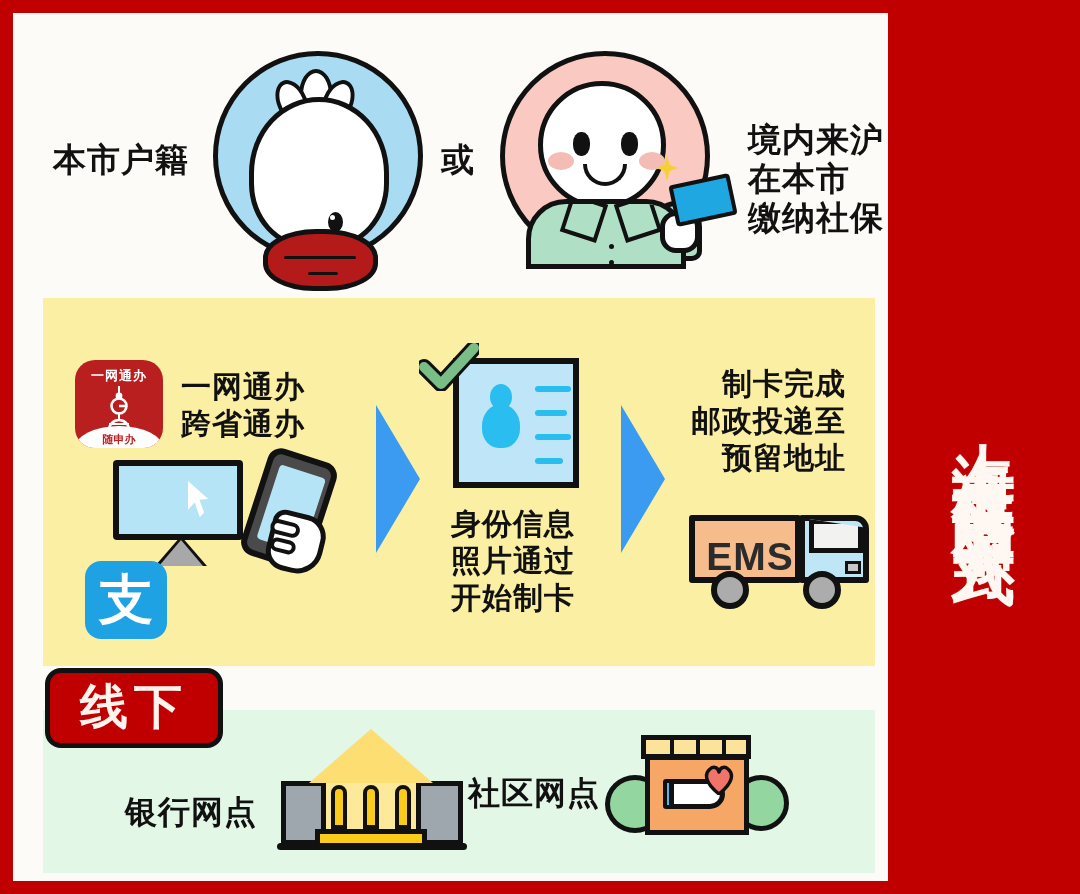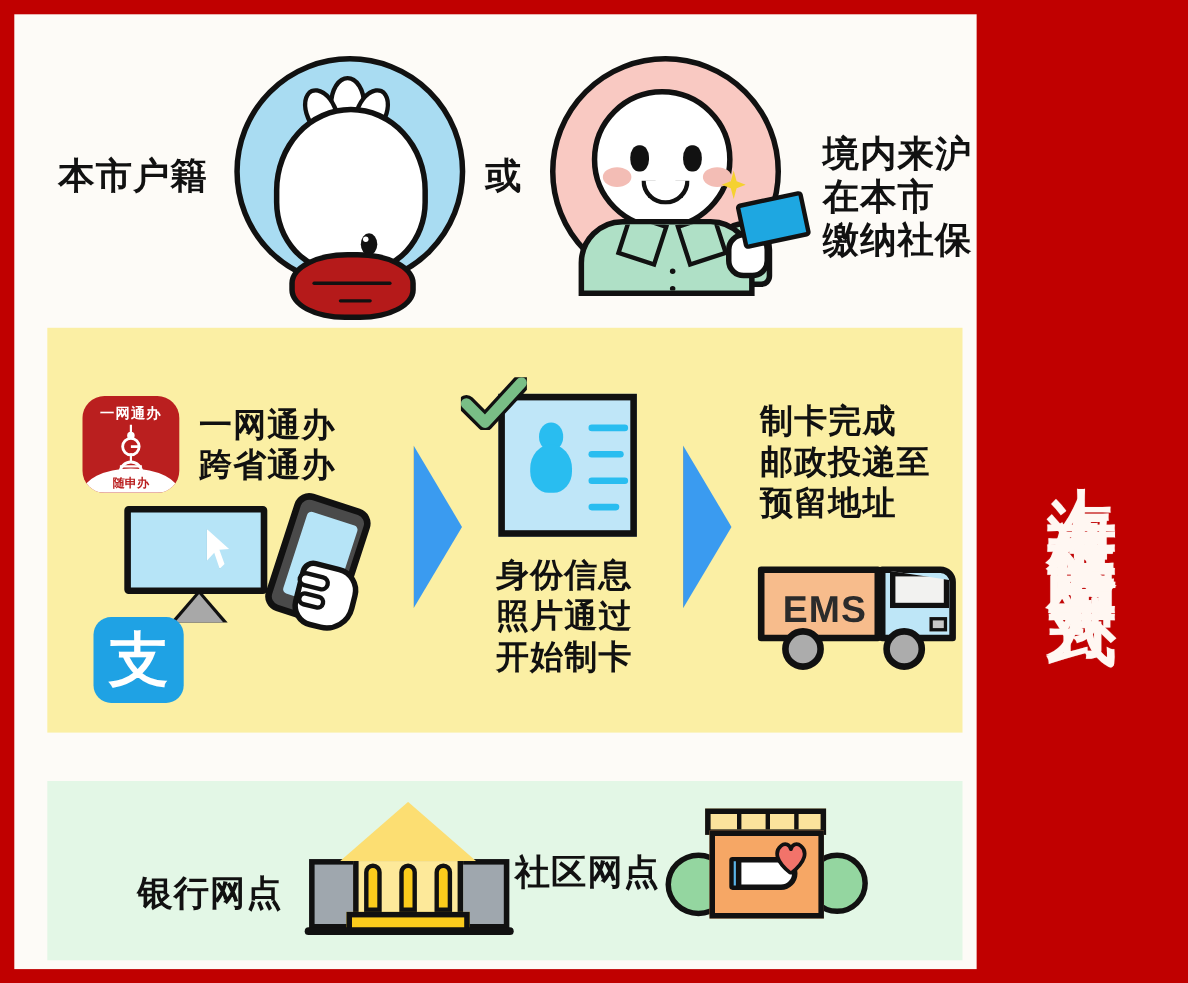--- a/index.html
+++ b/index.html
@@ -147,21 +147,21 @@
   #badge-offline{ left:45px; top:668px; z-index:6; }
 
   .flow-text{
     position:absolute; font-size:30px; font-weight:bold; color:#111;
     line-height:1.24; white-space:pre-line; letter-spacing:1px;
     font-family:"DejaVu Sans","Liberation Sans",sans-serif;
   }
   #txt-ywtb { left:168px; top:355px; }
   #txt-alipay{ left:160px; top:558px; }
   #txt-idinfo{ left:438px; top:492px; }
-  #txt-ems   { left:678px; top:352px; text-align:left; }
+  #txt-ems   { left:678px; top:352px; text-align:right; }
 
   
   #icon-ywtb{
     position:absolute; left:62px; top:347px; width:88px; height:88px;
     background:#BA1F1F; border-radius:20px; overflow:hidden;
   }
   #ywtb-top{
     position:absolute; top:7px; left:0; width:100%; text-align:center;
     color:#fff; font-size:13px; font-weight:bold; letter-spacing:1px;
     font-family:"DejaVu Sans","Liberation Sans",sans-serif;
@@ -278,21 +278,21 @@
     position:absolute; left:156px; top:56px; width:16px; height:13px;
     background:#C7C7C7; border:3px solid #111;
   }
   .wheel{
     position:absolute; top:66px; width:38px; height:38px; border-radius:50%;
     background:#ACACAC; border:6px solid #111;
   }
   #wheel-1{ left:22px; } #wheel-2{ left:114px; }
   #ems-label{
     position:absolute; left:14px; top:30px; width:94px; text-align:center;
-    font-size:34px; font-weight:bold; color:#2B2B2B; letter-spacing:1px;
+    font-size:39px; font-weight:bold; color:#2B2B2B; letter-spacing:1px;
     font-family:"Liberation Sans","DejaVu Sans",sans-serif;
   }
 
   
   #offline{
     position:absolute; left:30px; top:697px; width:832px; height:163px;
     background:#E3F7E6;
   }
   .site-label{
     position:absolute; font-size:32px; font-weight:bold; color:#111;
@@ -514,18 +514,19 @@
       <div id="comm-body"></div>
       <div id="comm-thumb"></div>
       <div id="comm-hand"></div>
       <svg id="comm-heart" viewBox="0 0 32 30">
         <path d="M16 29 C2 18 1 9 7 4 C11 0.5 15 3 16 7 C17 3 21 0.5 25 4 C31 9 30 18 16 29 Z" fill="#F2736A" stroke="#111" stroke-width="3.4" stroke-linejoin="round"></path>
       </svg>
     </div>
 
   </div>
 
+  <div class="badge" id="badge-offline">线下</div>
 
   <div id="title-band">
     <div id="title-text">上海市社保卡的申领方式</div>
   </div>
 
 </div>
 
 </body></html>

